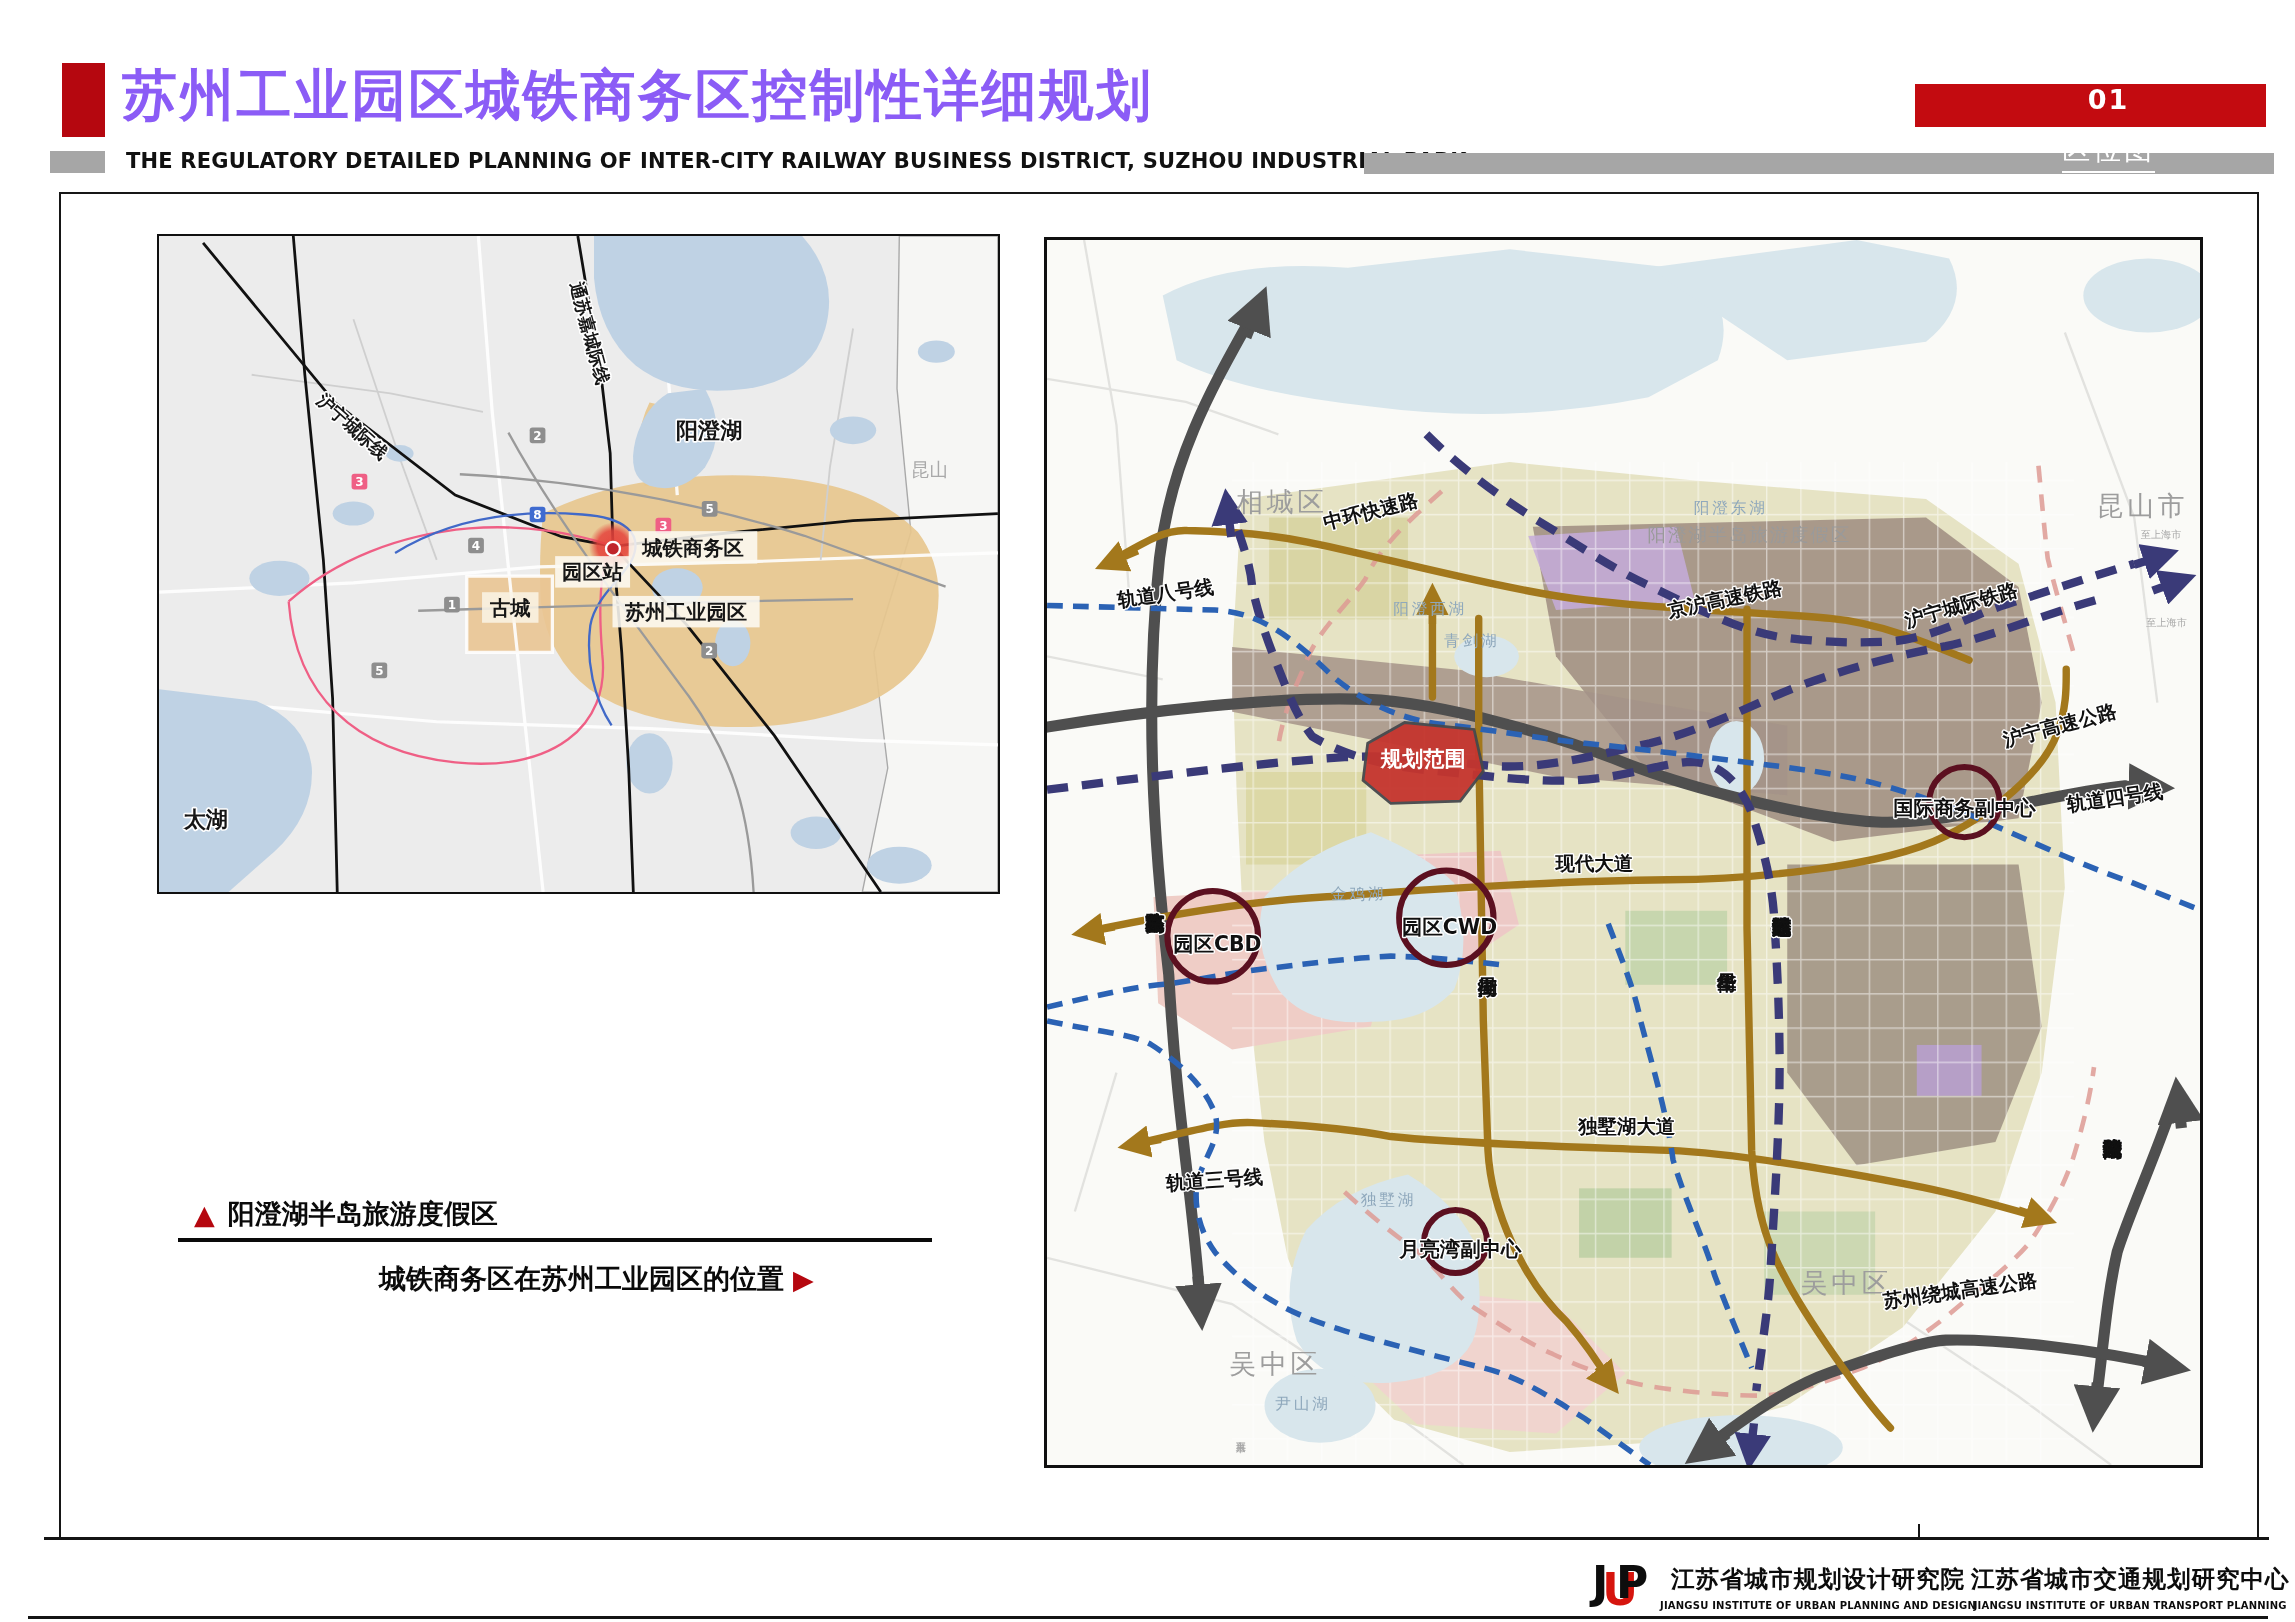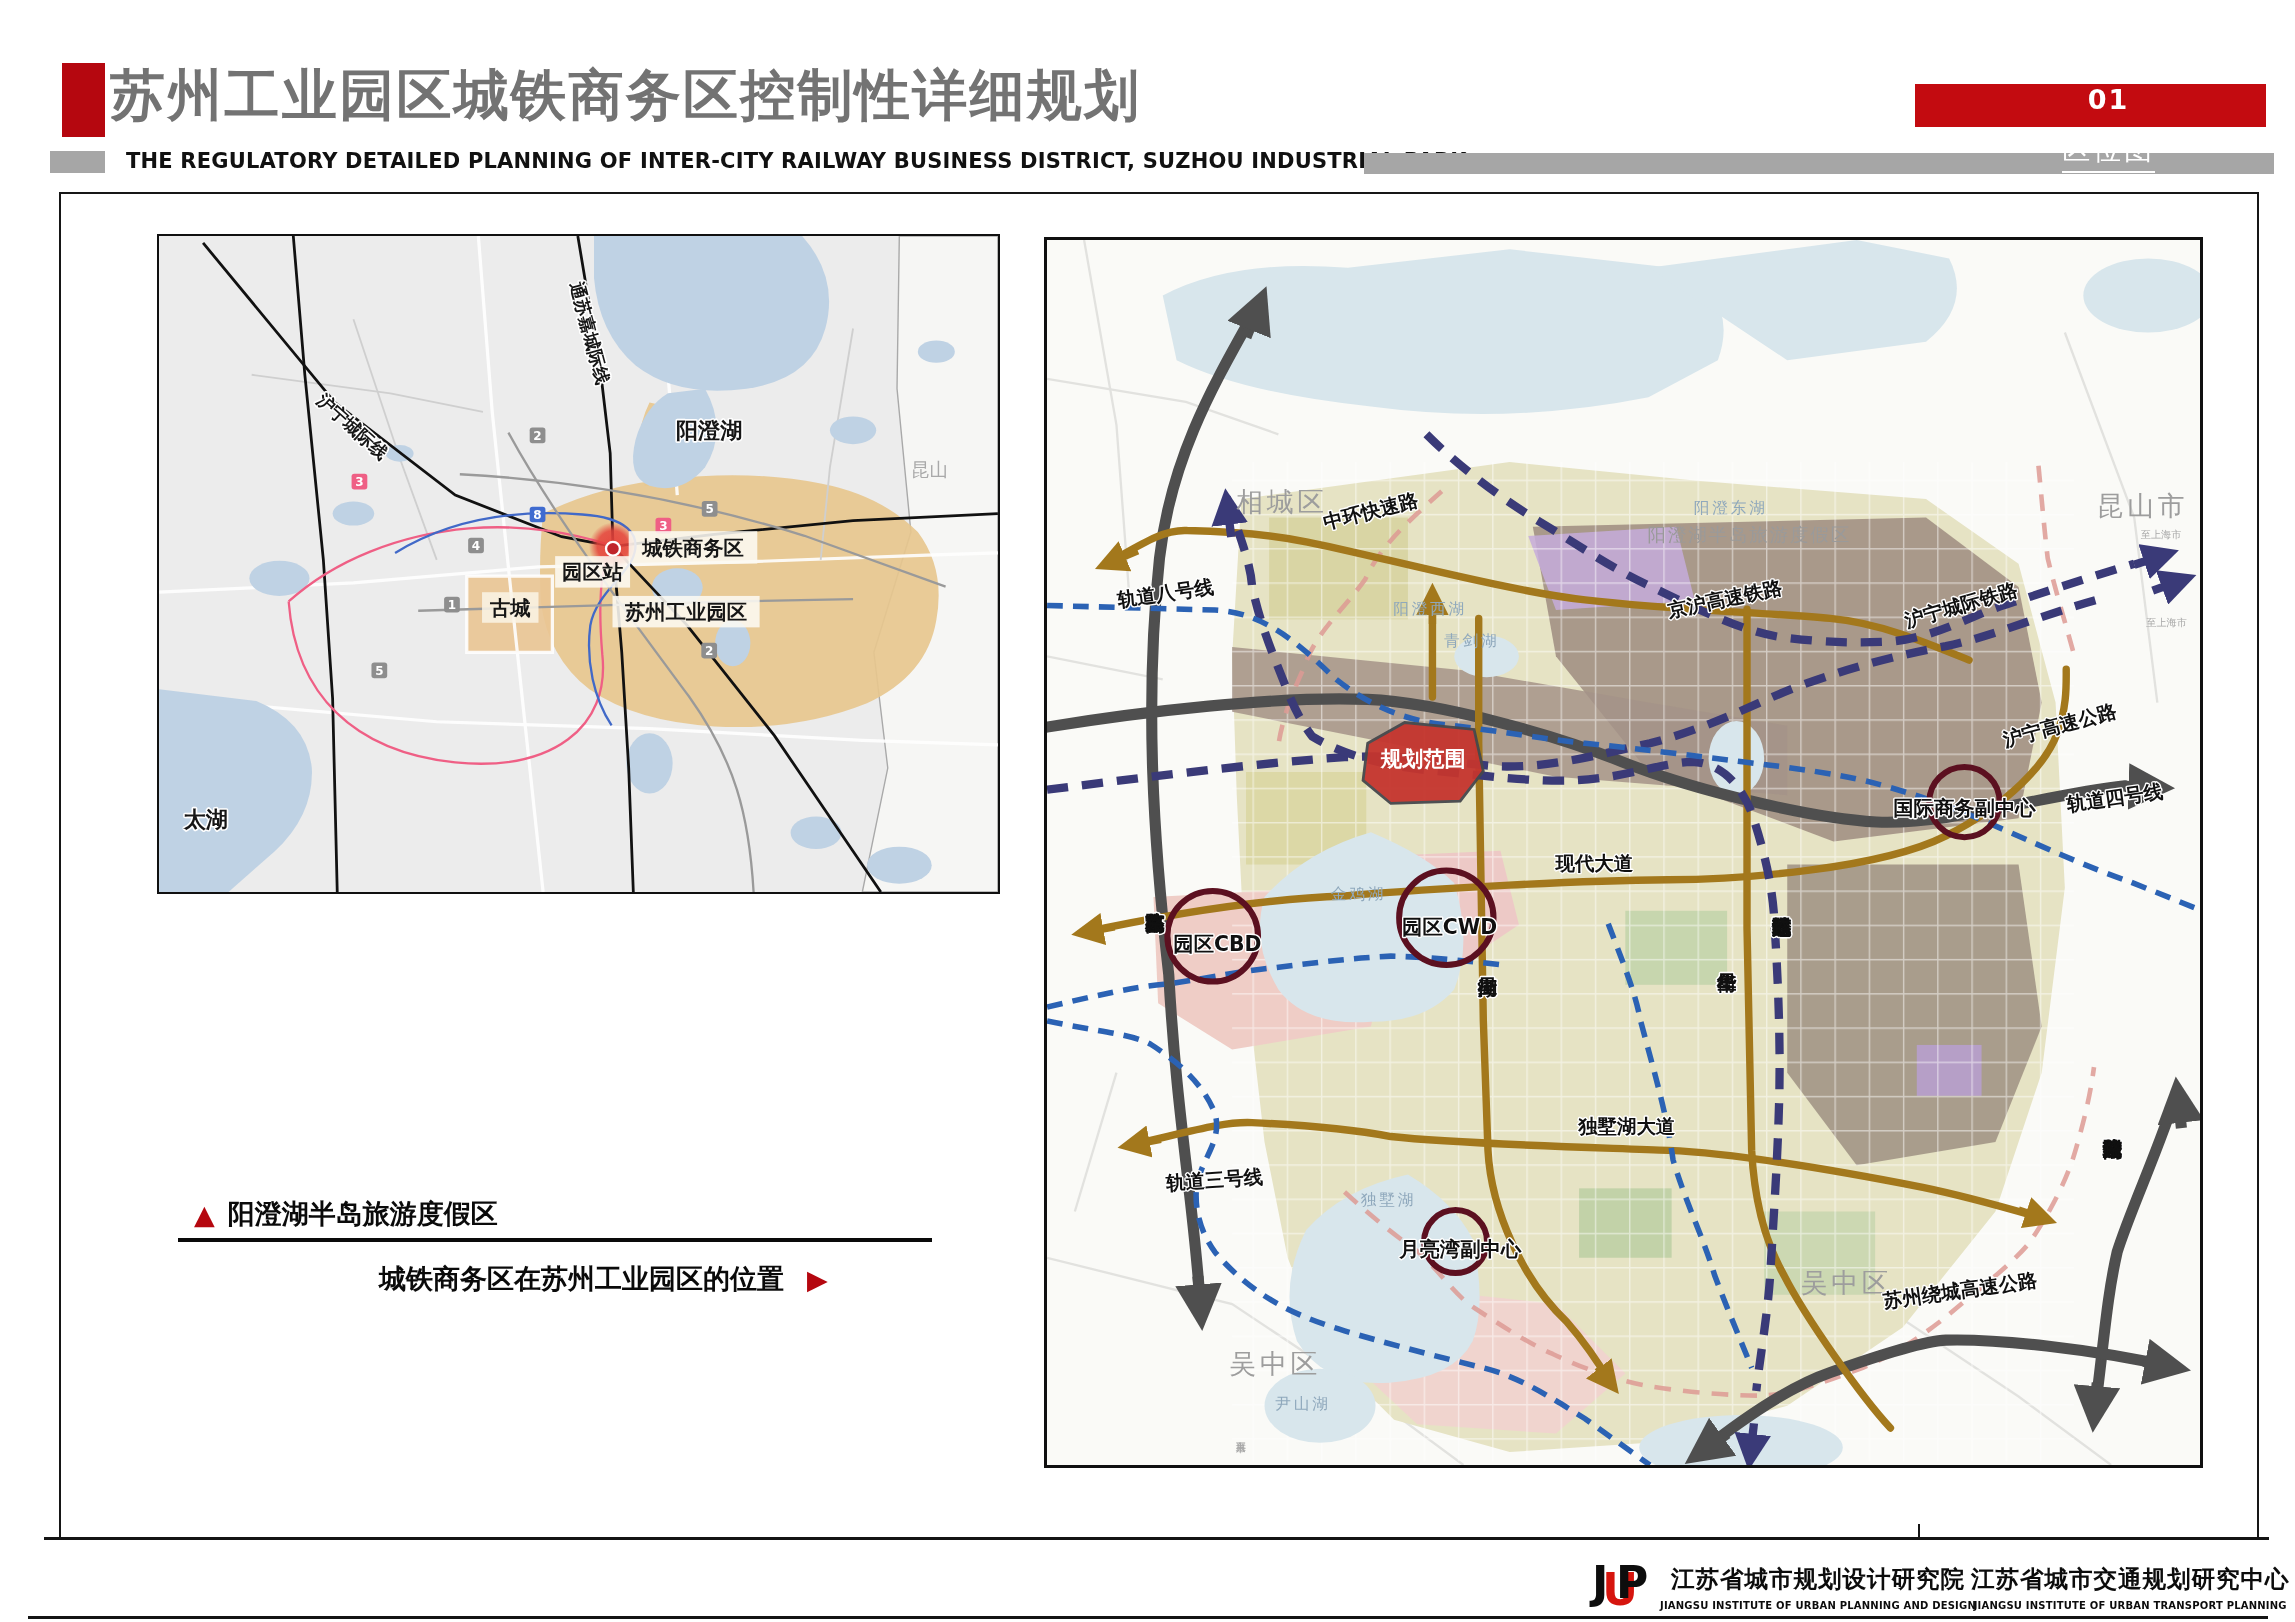--- a/index.html
+++ b/index.html
@@ -1,36 +1,36 @@
 <!DOCTYPE html>
 <html style="font-size:7.4px"><head>
 <meta charset="utf-8">
 <style>
   html,body{margin:0;padding:0;background:#ffffff;}
   #page{position:relative;width:2295px;height:1623px;background:#ffffff;overflow:hidden;
         font-family:"DejaVu Sans","Liberation Sans",sans-serif;}
   .abs{position:absolute;}
   
   #title-square{left:62px;top:63px;width:43px;height:74px;}
-  #main-title{left:110px;top:59px;font-size:55px;font-weight:900;letter-spacing:2.3px;color:#737373;white-space:nowrap;}
+  #main-title{left:122px;top:59px;font-size:55px;font-weight:900;letter-spacing:2.3px;color:#8b5cf6;white-space:nowrap;}
   #sub-bar-left{left:50px;top:151px;width:55px;height:22px;background:#a6a6a6;}
   #sub-title{left:126px;top:149px;font-size:21px;font-weight:700;letter-spacing:0.2px;color:#111;white-space:nowrap;}
   #sub-bar-right{left:1364px;top:153px;width:910px;height:21px;background:#a6a6a6;}
   #badge{left:1915px;top:84px;width:351px;height:43px;color:#fff;display:flex;align-items:center;gap:15.7px;padding-left:36px;box-sizing:border-box;}
   #badge .num{font-size:27px;font-weight:700;letter-spacing:1.9px;}
   #badge .lbl{font-size:28px;font-weight:400;letter-spacing:2.8px;border-bottom:2.3px solid #fff;padding-bottom:1.9px;}
   
   #content-frame{left:59px;top:192px;width:2200px;height:1348px;border:2.8px solid #161616;box-sizing:border-box;}
   #left-map{left:157px;top:234px;width:839px;height:656px;border:2.8px solid #101010;box-sizing:content-box;background:#ececе9;}
   #right-map{left:1044px;top:237px;width:1153px;height:1225px;border:3.7px solid #101010;background:#fafaf7;}
   
   .caption{font-size:27px;font-weight:700;color:#0a0a0a;white-space:nowrap;}
   #cap1{left:194px;top:1196px;display:flex;align-items:center;gap:13px;}
   #cap-rule{left:178px;top:1238px;width:754px;height:4.2px;background:#0a0a0a;}
-  #cap2{left:379px;top:1261px;display:flex;align-items:center;gap:23px;}
+  #cap2{left:379px;top:1261px;display:flex;align-items:center;gap:9px;}
   .tri{font-size:27px;line-height:1;}
   
   #footer-line{left:44px;top:1537px;width:2225px;height:3.2px;background:#141414;}
   #footer-tick{left:1918px;top:1524px;width:2.3px;height:13px;background:#141414;}
   #logo{left:1592px;top:1561px;width:60px;height:46px;}
   #logo span{position:absolute;font-weight:900;font-size:44px;line-height:1;}
   #logo .lj{left:0px;top:0px;color:#0d0d0d;}
   #logo .lu{left:10.2px;top:6.5px;color:#d6150e;}
   #logo .lp{left:24px;top:0px;color:#0d0d0d;}
   .org{position:absolute;top:1563px;text-align:center;}

